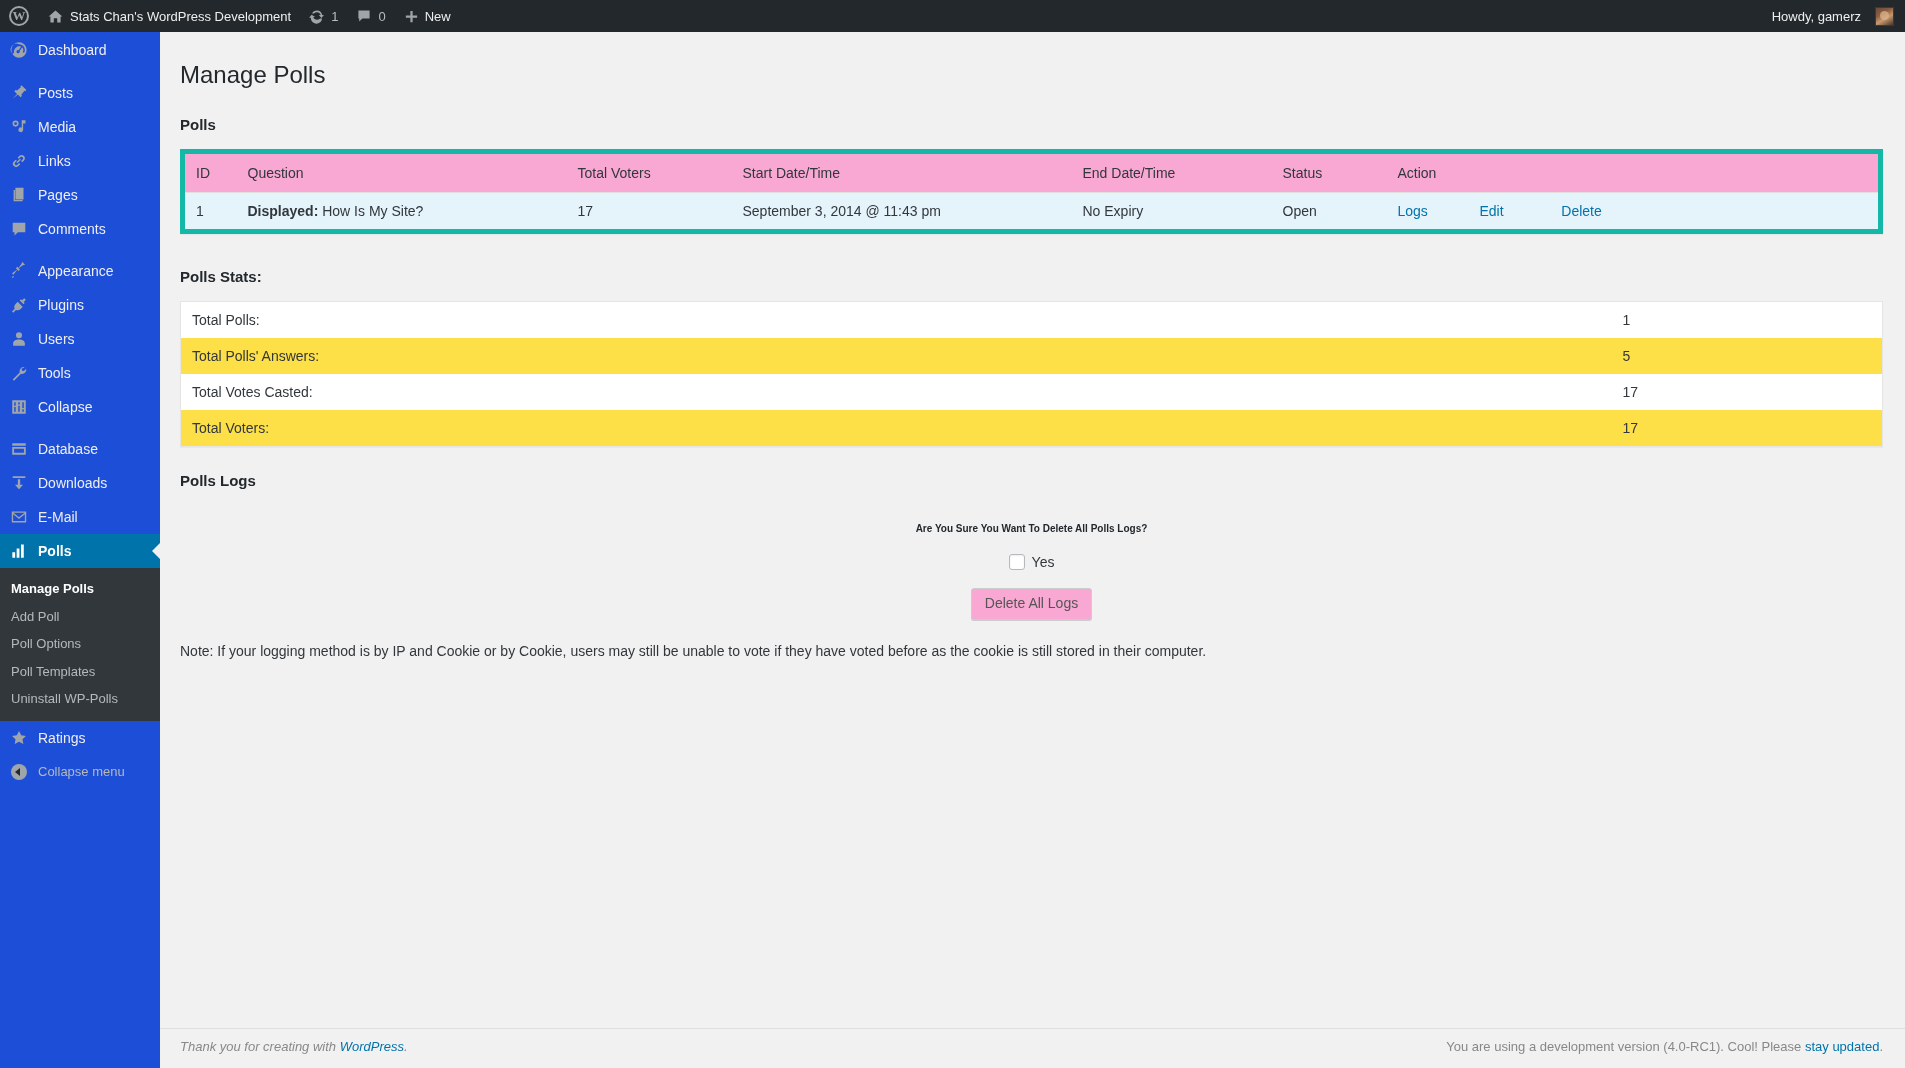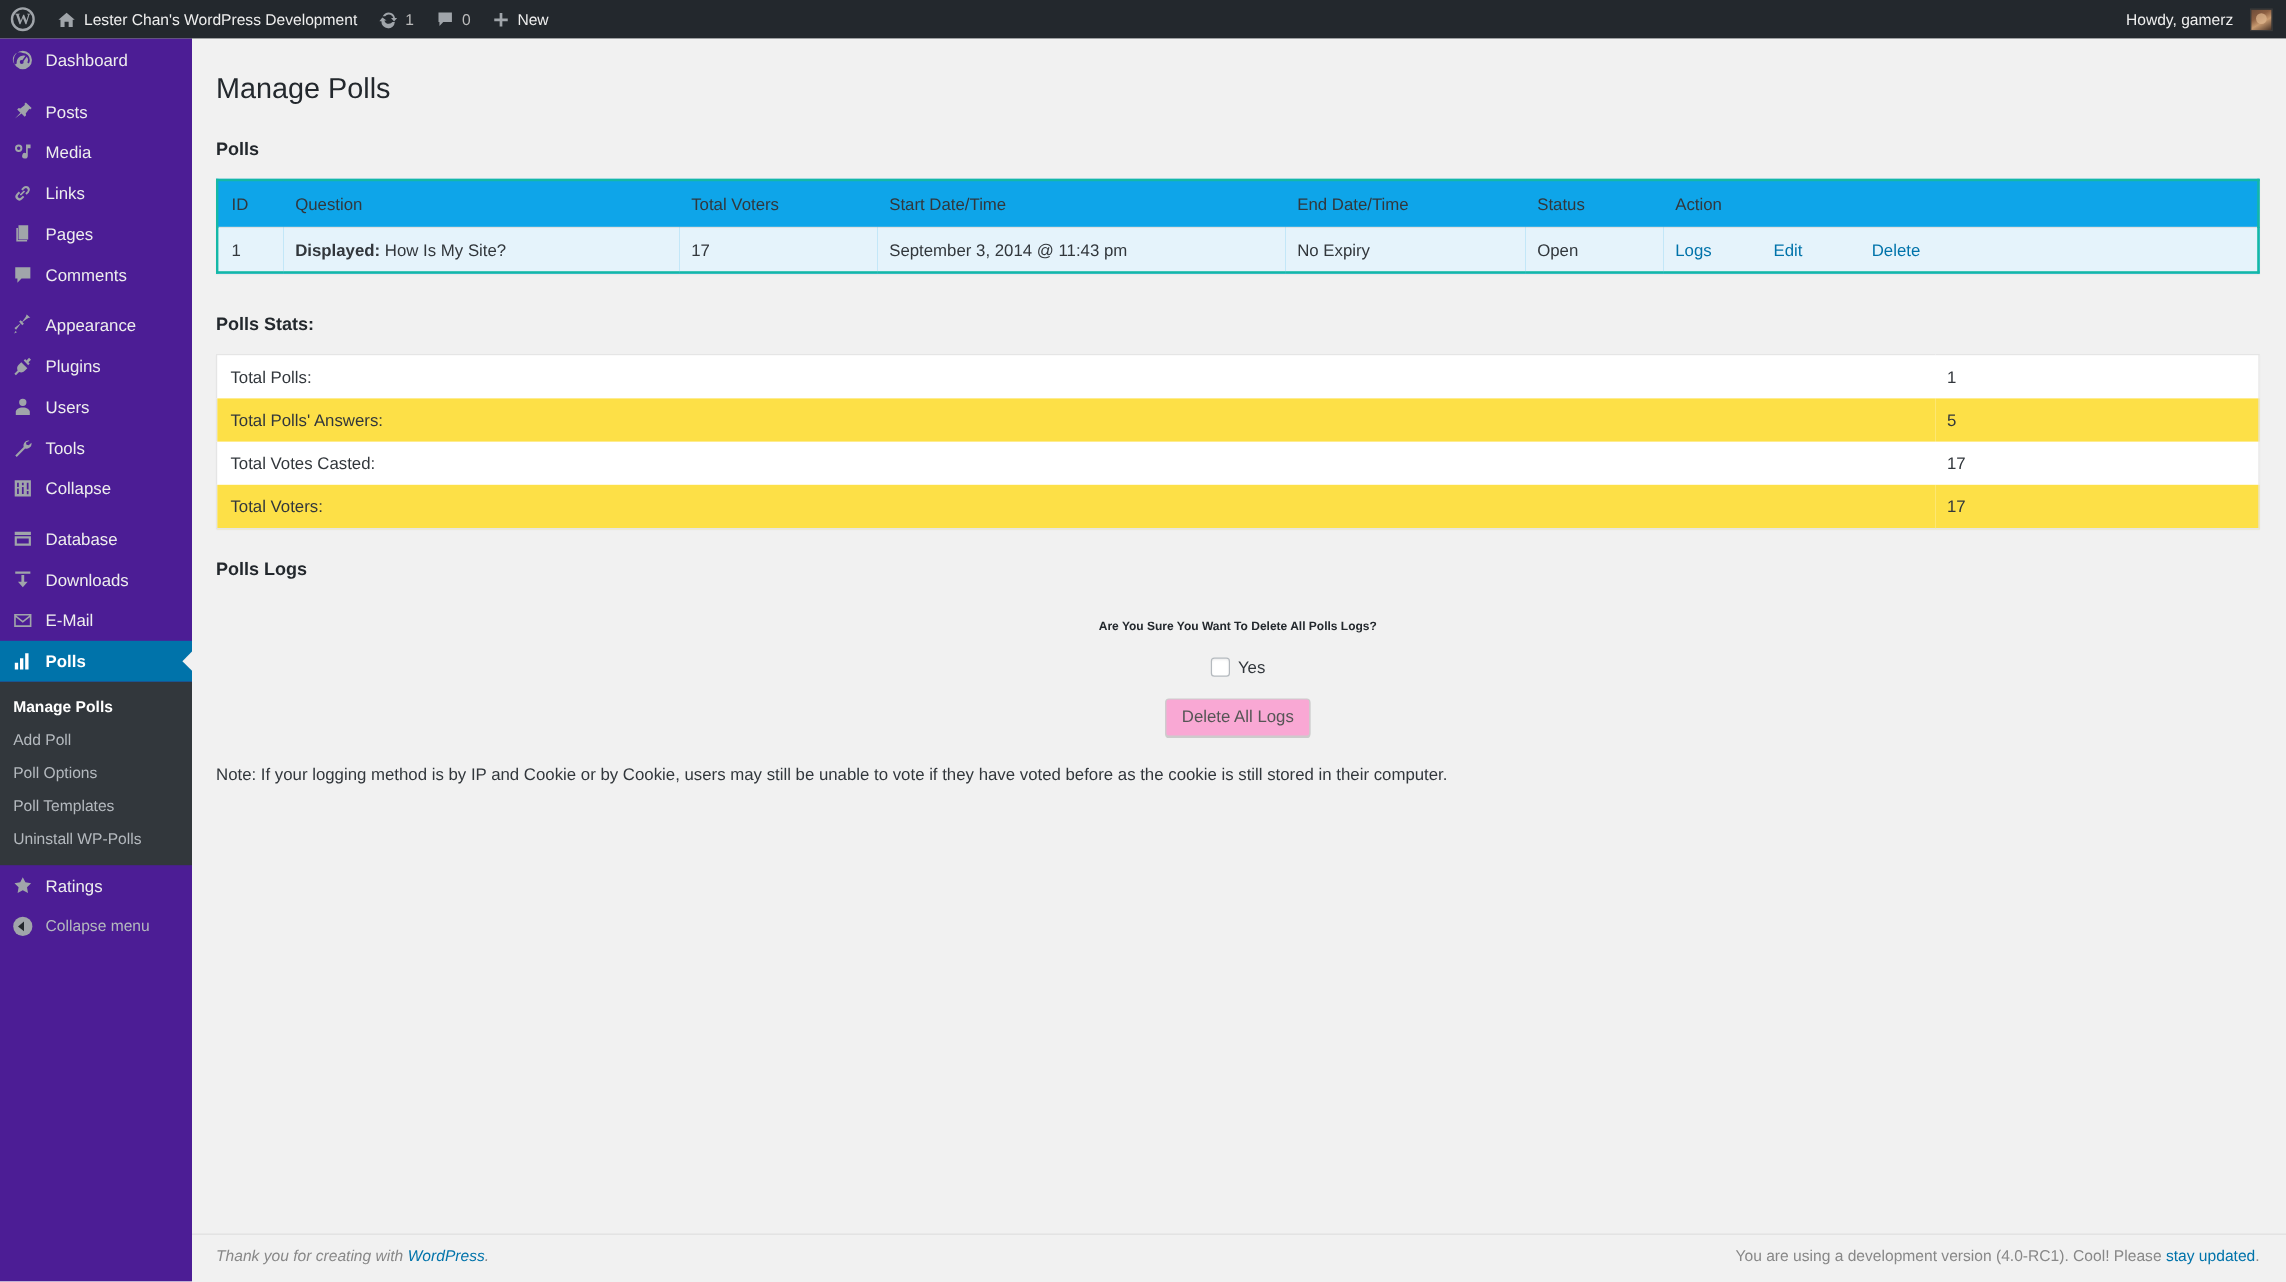--- a/index.html
+++ b/index.html
@@ -48,21 +48,21 @@
   .avatar-box::after {
     content: ""; position: absolute; left: 4px; top: 3px;
     width: 9px; height: 9px; border-radius: 50%;
     background: rgba(220,180,140,0.75);
   }
 
   
   #adminmenuwrap {
     position: absolute; top: 32px; left: 0;
     width: 160px; height: 1036px;
-    background: #4c1d95;
+    background: #1d4ed8;
     z-index: 40;
   }
   #adminmenu { list-style: none; margin: 0; padding: 0; }
   .menu-item { position: relative; }
   .menu-link {
     display: flex; align-items: center;
     height: 34px; padding: 0 0 0 9px;
     color: #eee; text-decoration: none;
     font-size: 14px; line-height: 1;
     gap: 9px;
@@ -113,21 +113,21 @@
   #page-title {
     font-size: 24px; font-weight: normal; color: #23282d;
     margin: 18px 0 0 0; padding: 9px 0 4px 0; line-height: 1.3;
   }
   .section-head {
     font-size: 15px; font-weight: bold; color: #23282d;
     margin: 22px 0 16px 0;
   }
   .wp-table {
     width: 100%; border-collapse: collapse;
-    background: #0ea5e9; border: 2px solid #14b8a6;
+    background: #f9a8d4; border: 5px solid #14b8a6;
     box-shadow: 0 1px 1px rgba(0,0,0,0.04);
     font-size: 14px; color: #32373c;
   }
   .wp-table th {
     text-align: left; font-weight: normal; color: #32373c;
     padding: 11px 10px; border-bottom: 1px solid #e1e1e1;
     font-size: 14px; white-space: nowrap;
   }
   .wp-table td {
     padding: 10px 10px; font-size: 14px; vertical-align: middle;
@@ -198,21 +198,21 @@
 <div id="adminbar">
   <a class="ab-item" href="#">
     <span class="wp-logo-glyph">W</span>
   </a>
   <a class="ab-item site-name" href="#">
     <span>
       <svg class="ab-icon" width="17" height="17" viewBox="0 0 20 20">
           <path d="M10 3 2 10h2v7h4v-5h4v5h4v-7h2z"></path>
         </svg>
     </span>
-    <span class="ab-label">Lester Chan's WordPress Development</span>
+    <span class="ab-label">Stats Chan's WordPress Development</span>
   </a>
   <a class="ab-item" href="#">
     <span>
       <svg class="ab-icon" width="16" height="16" viewBox="0 0 20 20">
           <path d="M10 3a7 7 0 0 0-6.3 4h2.5A4.8 4.8 0 0 1 10 5.2c2.2 0 4.1 1.5 4.6 3.5h-2.3l3.2 3.8 3.2-3.8h-2.2A7 7 0 0 0 10 3zm-6.7 5.3L.1 12.1h2.2A7 7 0 0 0 16.3 13h-2.5a4.8 4.8 0 0 1-3.8 1.8 4.8 4.8 0 0 1-4.6-3.5h2.3z"></path>
         </svg>
     </span>
     <span class="ab-count">1</span>
   </a>
   <a class="ab-item" href="#">

